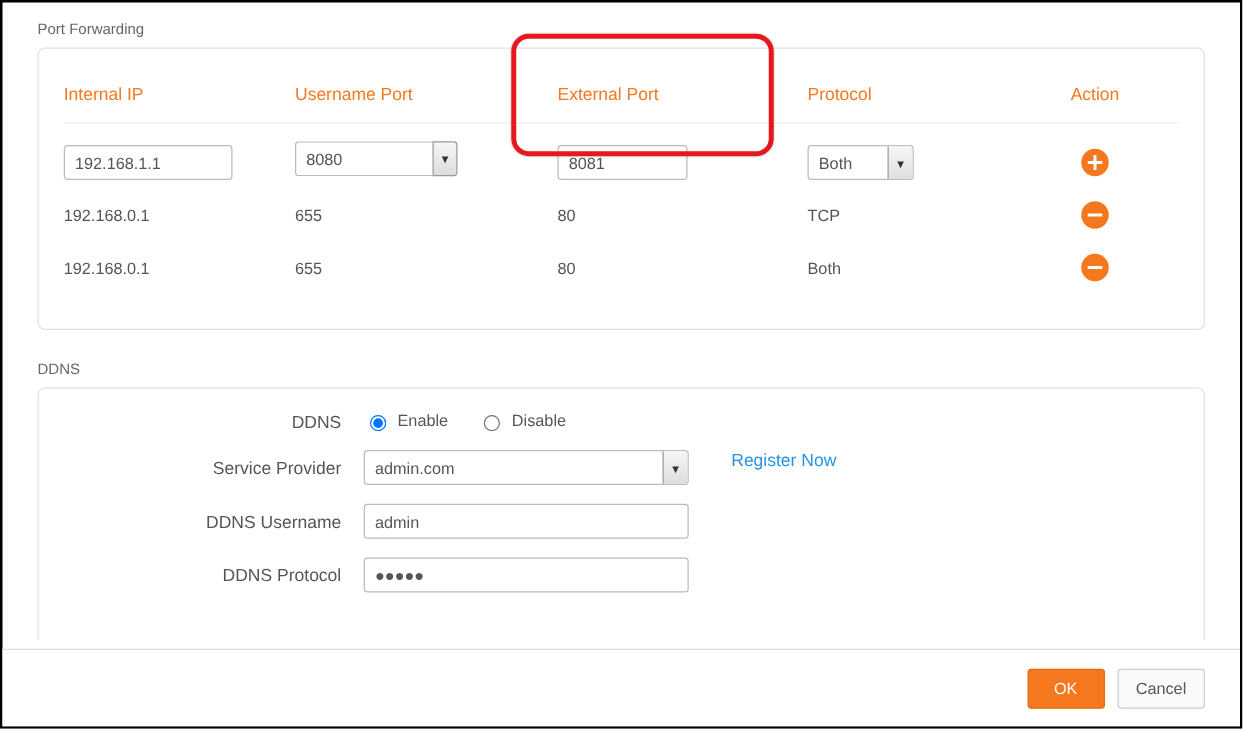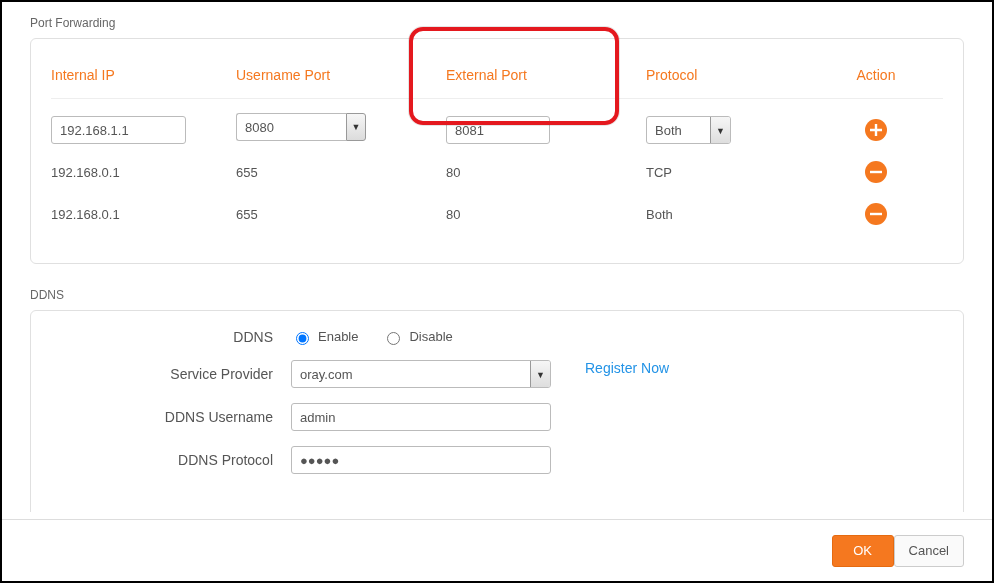--- a/index.html
+++ b/index.html
@@ -152,20 +152,21 @@
       position: absolute;
       bottom: 0;
       left: 0;
       right: 0;
       height: 62px;
       border-top: 1px solid #ddd;
       display: flex;
       align-items: center;
       justify-content: flex-end;
       padding: 0 28px;
+      gap: 10px;
       background: #fff;
     }
     .btn {
       height: 32px;
       min-width: 62px;
       padding: 0 14px;
       border-radius: 3px;
       font-size: 13px;
       cursor: pointer;
       display: inline-flex;
@@ -267,21 +268,21 @@
             <input type="radio" class="radio" name="ddns" checked="" style="">
             <span class="radio-label">Enable</span>
             <input type="radio" class="radio" name="ddns" style="">
             <span class="radio-label">Disable</span>
           </div>
         </div>
         <div class="form-row">
           <div class="form-label">Service Provider</div>
           <div class="form-control">
             <div class="select-box wide">
-              <div class="val">oray.com</div>
+              <div class="val">admin.com</div>
               <div class="dd-btn">▼</div>
             </div>
             <span class="link">Register Now</span>
           </div>
         </div>
         <div class="form-row">
           <div class="form-label">DDNS Username</div>
           <div class="form-control">
             <input class="text-input wide" value="admin" style="">
           </div>

